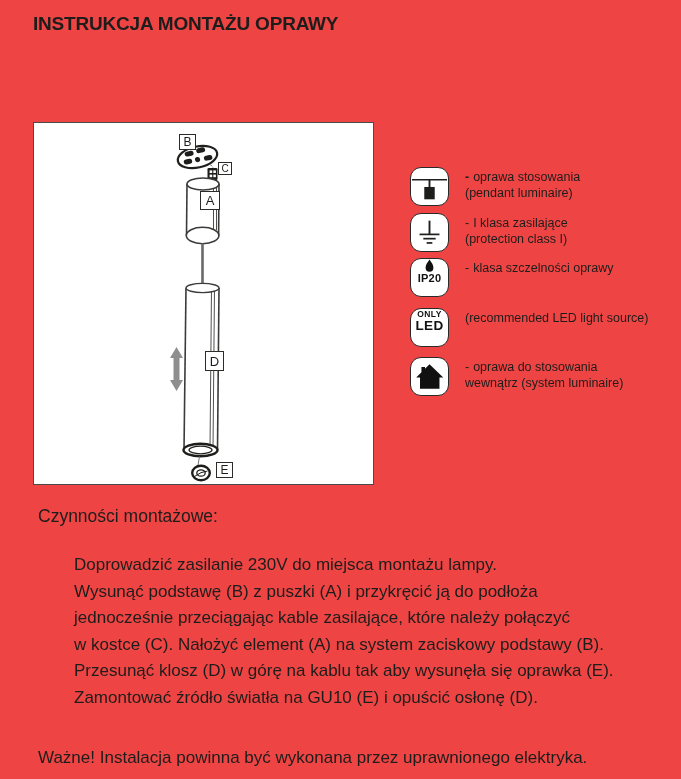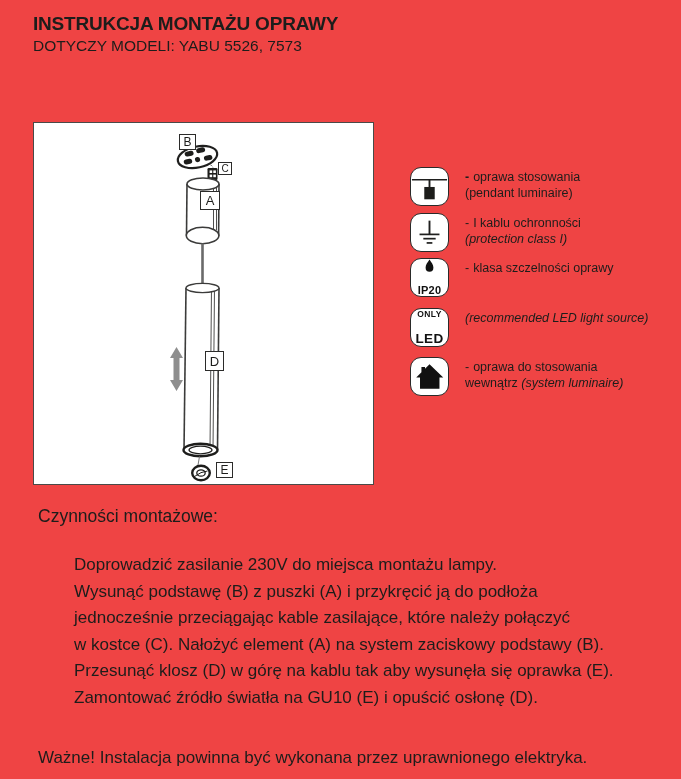--- a/index.html
+++ b/index.html
@@ -37,44 +37,43 @@
   .la{left:166px;top:68px;width:20px;height:19px;font-size:13px;}
   .ld{left:171px;top:228px;width:19px;height:20px;font-size:13px;}
   .le{left:182px;top:339px;width:17px;height:16px;font-size:12px;}
   
   .legend-row{position:absolute;left:410px;}
   .r1{top:167px}.r2{top:213px}.r3{top:258px}.r4{top:308px}.r5{top:357px}
   .ibox{
     position:absolute;left:0;top:0;width:39px;height:39px;
     border:1.7px solid #2a2a29;border-radius:11px;background:#fff;
     box-sizing:border-box;display:flex;flex-direction:column;
-    align-items:center;justify-content:space-between;
+    align-items:center;justify-content:flex-start;
   }
   .caption{position:absolute;left:55px;top:2px;font-size:12.5px;line-height:16px;white-space:nowrap;color:#1d1d1b;}
   .dash{margin-right:4px;}
   .bd{font-weight:bold;}
-  .it{font-style:italic;}
+  .it{}
   .ip20t{font-size:11px;font-weight:bold;letter-spacing:0.2px;margin-top:-1px;color:#111;}
   .onlyt{font-size:8.5px;font-weight:bold;letter-spacing:0.4px;color:#111;line-height:10px;}
   .ledt{font-size:13.5px;font-weight:bold;letter-spacing:0.4px;color:#111;line-height:14px;}
   
   .heading{position:absolute;left:38px;top:506px;font-size:17.5px;}
   .steps{
     position:absolute;left:38px;top:552px;width:630px;
     font-size:17px;line-height:26.5px;white-space:pre-line;margin-left:36px;
   }
   .warning{position:absolute;left:38px;top:748px;font-size:17px;white-space:nowrap;}
 </style>
 </head>
 <body>
 
 <div class="page">
 
   <div class="title">INSTRUKCJA MONTAŻU OPRAWY</div>
-  <div class="subtitle">DOTYCZY MODELI: YABU 5526, 7573</div>
 
   <div class="diagram-box">
     <svg width="338" height="360" viewBox="0 0 338 360">
 
       <g transform="rotate(-12 163.5 34)">
         <ellipse cx="163.5" cy="34" rx="20" ry="10.5" fill="#fff" stroke="#1f1f1e" stroke-width="2.2"></ellipse>
         <rect x="151.5" y="26.5" width="9" height="5" rx="2.5" fill="#1d1d1b"></rect>
         <rect x="163.5" y="25.5" width="9" height="5" rx="2.5" fill="#1d1d1b"></rect>
         <rect x="149" y="34" width="8.5" height="5" rx="2.5" fill="#1d1d1b"></rect>
         <rect x="169.5" y="34.5" width="8.5" height="5" rx="2.5" fill="#1d1d1b"></rect>
@@ -146,21 +145,21 @@
   <div class="legend-row r2">
     <div class="ibox">
       <svg width="39" height="39" viewBox="0 0 39 39">
         <line x1="19.5" y1="7" x2="19.5" y2="21.5" stroke="#1f1f1e" stroke-width="2"></line>
         <line x1="9" y1="21.5" x2="30" y2="21.5" stroke="#1f1f1e" stroke-width="1.8"></line>
         <line x1="13" y1="26" x2="26" y2="26" stroke="#1f1f1e" stroke-width="1.8"></line>
         <line x1="16.5" y1="30.5" x2="22.5" y2="30.5" stroke="#1f1f1e" stroke-width="1.8"></line>
       </svg>
     </div>
     <div class="caption">
-      <div><span class="dash">-</span><span>I kablu ochronności</span></div>
+      <div><span class="dash">-</span><span>I klasa zasilające</span></div>
       <div><span></span><span class="it">(protection class I)</span></div>
     </div>
   </div>
 
   <div class="legend-row r3">
     <div class="ibox">
       <svg width="11" height="14" viewBox="0 0 11 14">
         <path d="M5.5 0.5 C3.5 3.6 1.6 5.6 1.6 8.4 A3.9 4.3 0 0 0 9.4 8.4 C9.4 5.6 7.5 3.6 5.5 0.5 Z" fill="#111"></path>
       </svg>
       <span class="ip20t">IP20</span>

